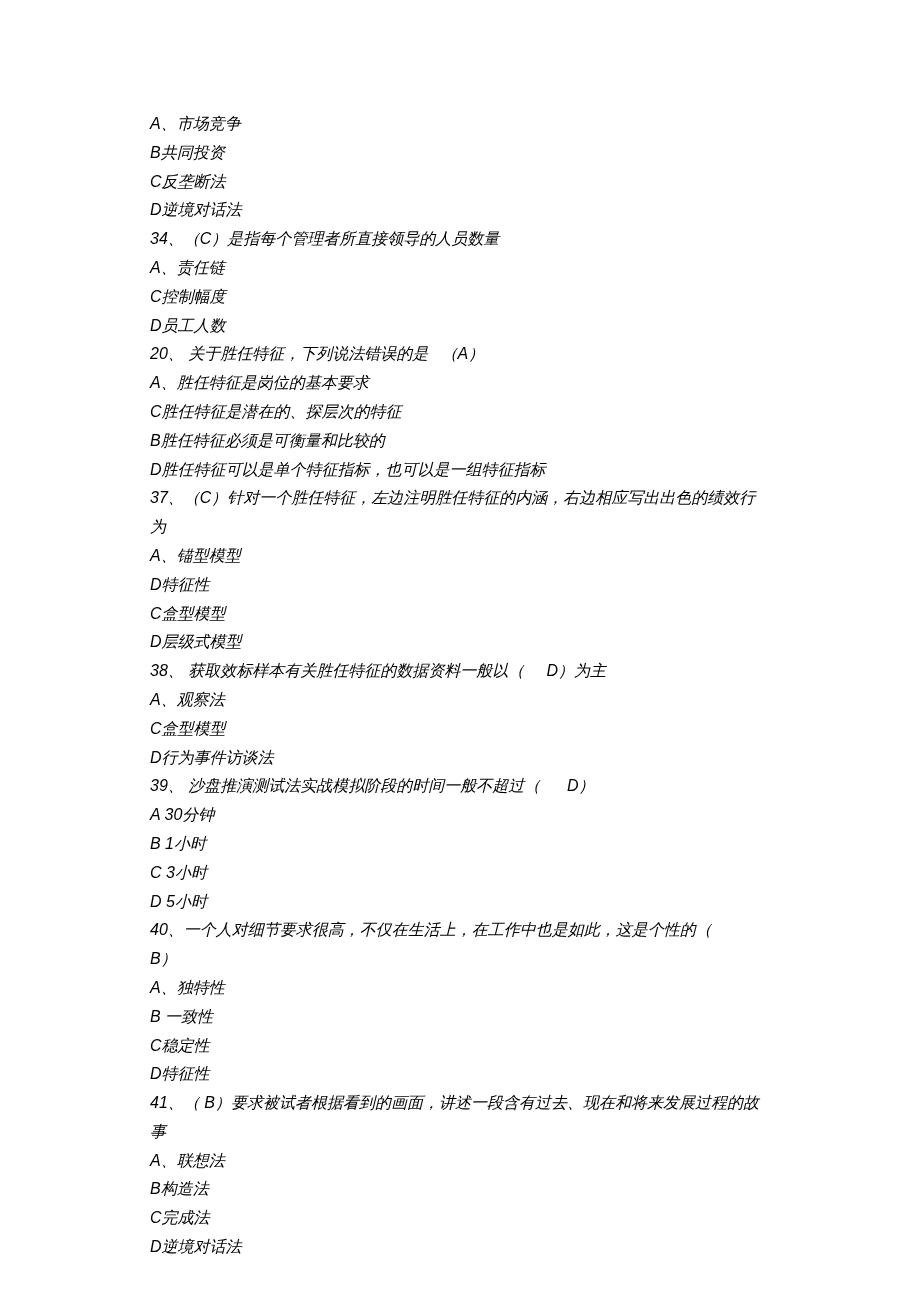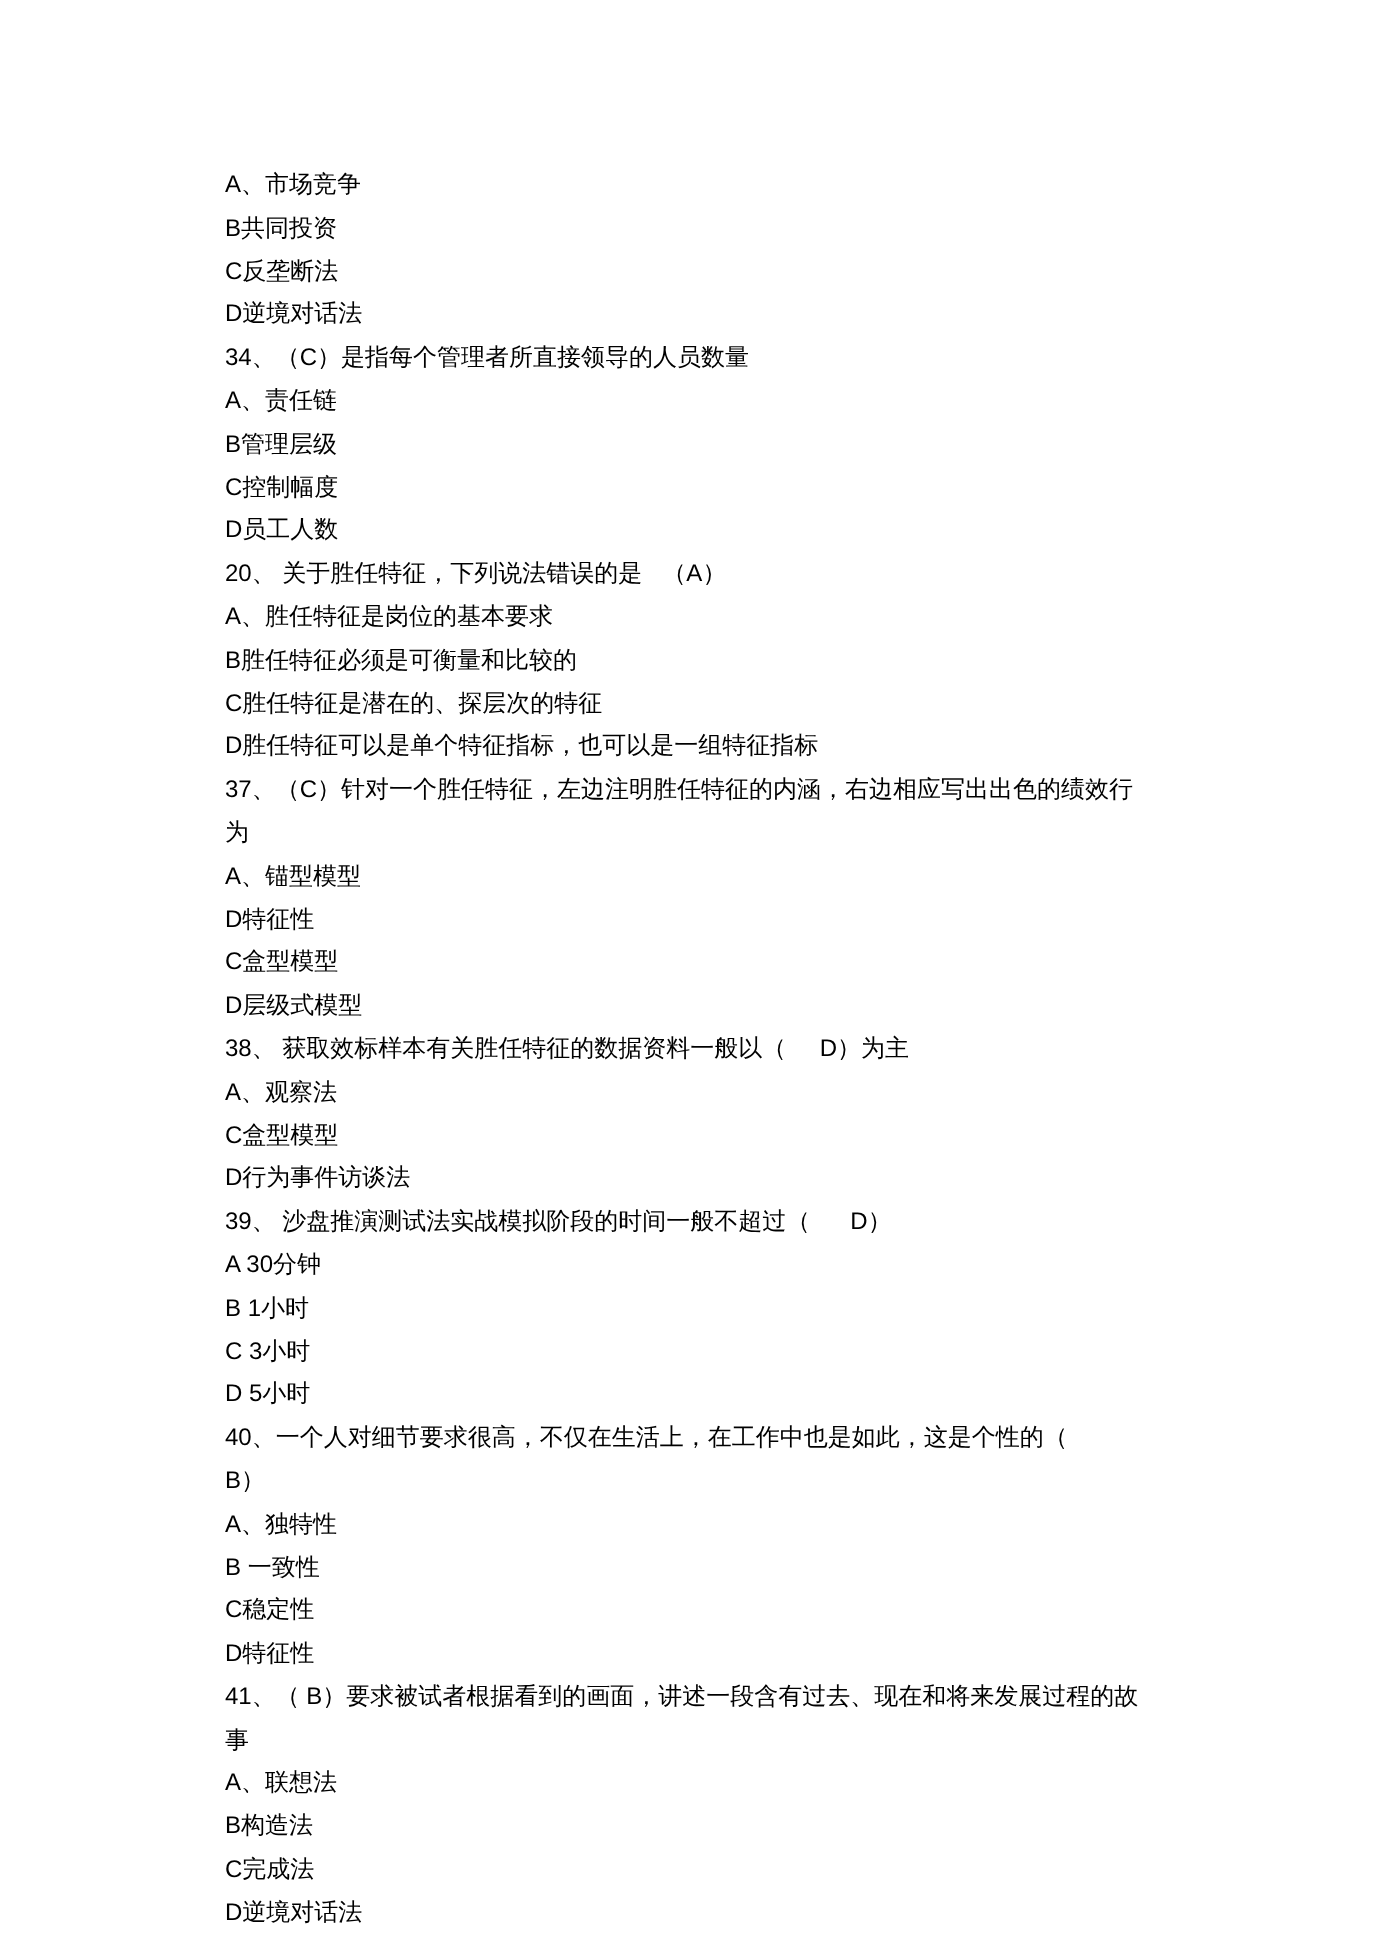--- a/index.html
+++ b/index.html
@@ -12,39 +12,39 @@
     line-height: 1.8;
   }
   .page {
     width: 920px;
     min-height: 1303px;
     padding: 110px 150px 60px 150px;
     box-sizing: border-box;
   }
   .line {
     white-space: pre-wrap;
+    font-style: italic;
   }
 </style>
 </head>
 <body>
 
 <div class="page">
   <div class="line">A、市场竞争</div>
   <div class="line">B共同投资</div>
   <div class="line">C反垄断法</div>
   <div class="line">D逆境对话法</div>
   <div class="line">34、（C）是指每个管理者所直接领导的人员数量</div>
   <div class="line">A、责任链</div>
-  <div class="line">B管理层级</div>
   <div class="line">C控制幅度</div>
   <div class="line">D员工人数</div>
   <div class="line">20、 关于胜任特征，下列说法错误的是   （A）</div>
   <div class="line">A、胜任特征是岗位的基本要求</div>
+  <div class="line">C胜任特征是潜在的、探层次的特征</div>
   <div class="line">B胜任特征必须是可衡量和比较的</div>
-  <div class="line">C胜任特征是潜在的、探层次的特征</div>
   <div class="line">D胜任特征可以是单个特征指标，也可以是一组特征指标</div>
   <div class="line">37、（C）针对一个胜任特征，左边注明胜任特征的内涵，右边相应写出出色的绩效行为</div>
   <div class="line">A、锚型模型</div>
   <div class="line">D特征性</div>
   <div class="line">C盒型模型</div>
   <div class="line">D层级式模型</div>
   <div class="line">38、 获取效标样本有关胜任特征的数据资料一般以（     D）为主</div>
   <div class="line">A、观察法</div>
   <div class="line">C盒型模型</div>
   <div class="line">D行为事件访谈法</div>

